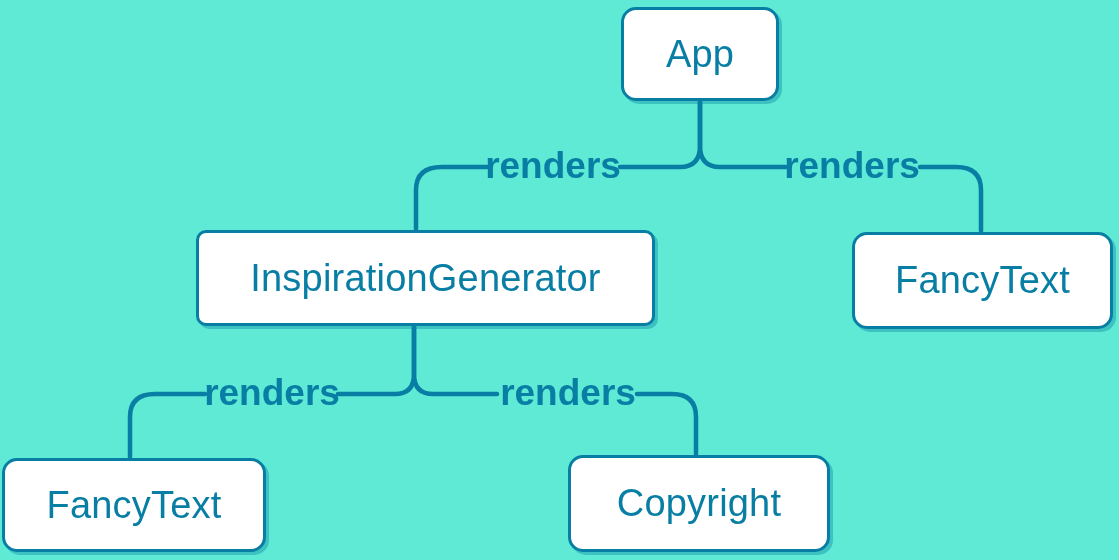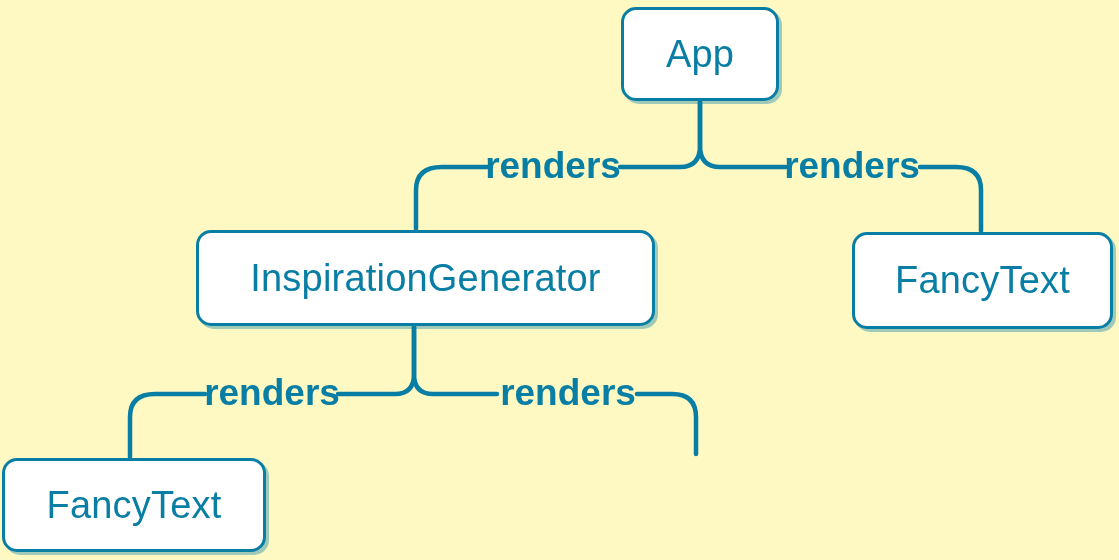--- a/index.html
+++ b/index.html
@@ -6,21 +6,21 @@
     margin: 0;
     padding: 0;
     background: #ffffff;
     font-family: "Liberation Sans", sans-serif;
   }
   .canvas {
     position: relative;
     width: 1119px;
     height: 560px;
     overflow: hidden;
-    background: #fef9c3;
+    background: #5eead4;
   }
   .wires {
     position: absolute;
     inset: 0;
     width: 1119px;
     height: 560px;
   }
   .wires path {
     fill: none;
     stroke: var(--accent);
@@ -67,31 +67,34 @@
 
     <path d="M414 327 L414 374 Q414 394 395 394 L338 394 M205 394 L155 394 Q130 394 130 417 L130 457"></path>
 
     <path d="M414 327 L414 374 Q414 394 433 394 L497 394 M637 394 L672 394 Q696 394 696 417 L696 454"></path>
   </svg>
 
   <div class="node" style="left:621px; top:7px; width:158px; height:94px;">
     <span class="node-label">App</span>
   </div>
 
-  <div class="node" style="left:196px; top:230px; width:459px; height:96px;">
+  <div class="node" style="left:196px; top:230px; width:459px; height:96px;border-radius:10px;">
     <span class="node-label">InspirationGenerator</span>
   </div>
 
   <div class="node" style="left:852px; top:232px; width:261px; height:97px;">
     <span class="node-label">FancyText</span>
   </div>
 
   <div class="node" style="left:2px; top:458px; width:264px; height:94px;">
     <span class="node-label">FancyText</span>
   </div>
 
+  <div class="node" style="left:568px; top:455px; width:262px; height:97px;">
+    <span class="node-label">Copyright</span>
+  </div>
 
   <span class="edge-label" style="left:553px; top:166px;">renders</span>
   <span class="edge-label" style="left:852px; top:166px;">renders</span>
   <span class="edge-label" style="left:272px; top:393px;">renders</span>
   <span class="edge-label" style="left:568px; top:393px;">renders</span>
 
 </div>
 
 </body></html>

